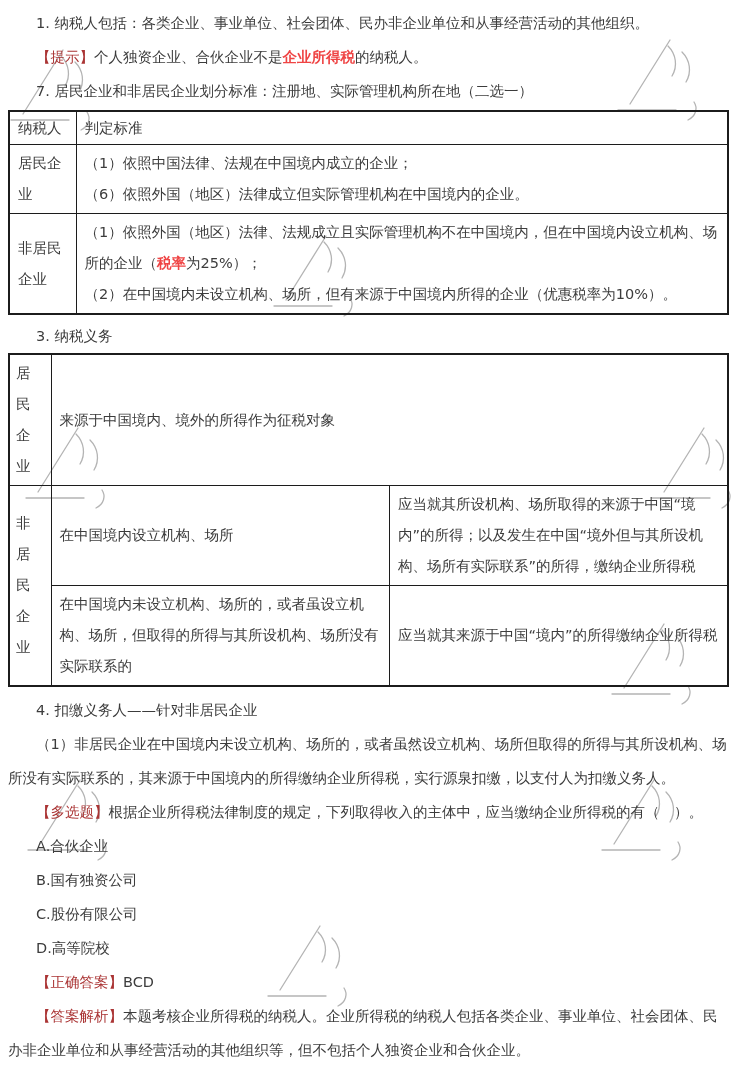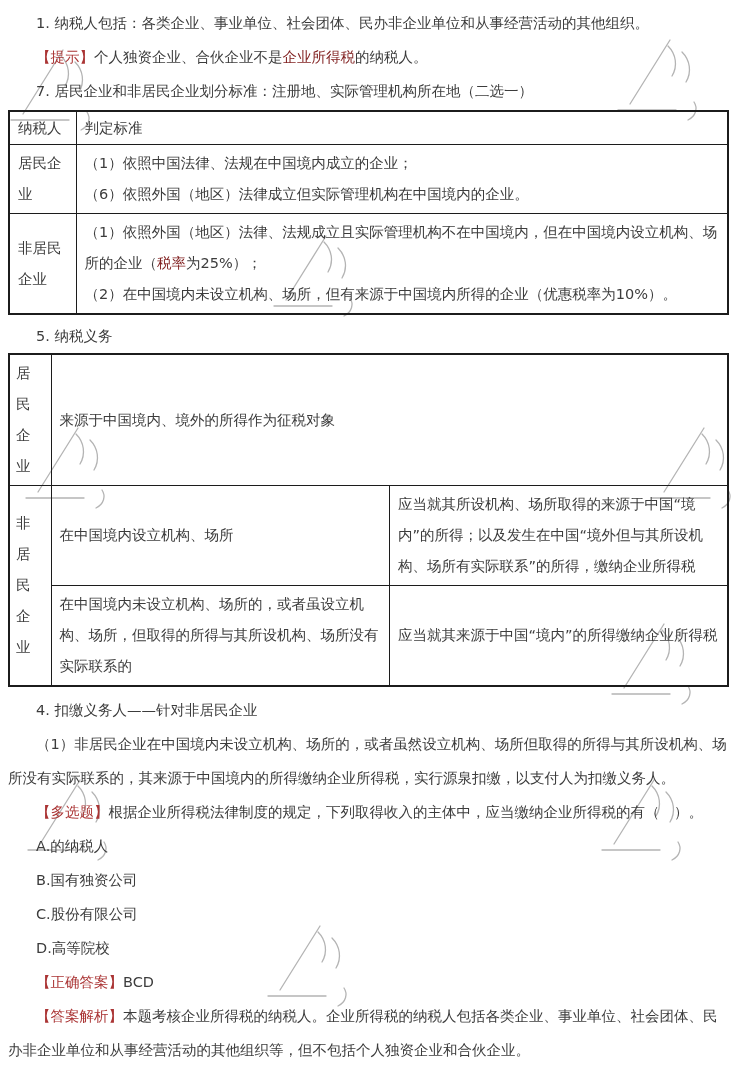--- a/index.html
+++ b/index.html
@@ -8,21 +8,21 @@
     width: 737px; height: 1078px;
     position: relative; overflow: hidden;
     background: #ffffff;
     color: #3c3c3c;
     font-family: "DejaVu Sans", "Liberation Sans", sans-serif;
     font-size: 14.5px;
   }
   .content { padding: 6px 8px 0 8px; position: relative; z-index: 2; }
   .para { margin: 0; line-height: 34px; text-indent: 28px; }
   .red  { color: #aa3434; text-align: center; }
-  .blue { color: #7f1d1d; }
+  .blue { color: #ef4444; font-weight: bold; }
 
   table { border-collapse: collapse; width: 100%; table-layout: fixed;
           border: 2px solid #1c1c1c; }
   .tbl1 { margin: 2px 16px 4px 0; border-radius: 13px; }
   .tbl2 { margin: 0 0 6px 0; }
   th, td { border: 1px solid #1c1c1c; padding: 3px 8px; text-align: left;
            vertical-align: middle; font-weight: normal; line-height: 31px; }
   .tbl1 th { line-height: 26px; }
   td p { margin: 0; text-indent: 0; line-height: 31px; }
   .c-tax  { width: 67px; }
@@ -108,21 +108,21 @@
     <tr>
       <td class="c-tax">非居民企业</td>
       <td>
         <p><span>（1）依照外国（地区）法律、法规成立且实际管理机构不在中国境内，但在中国境内设立机构、场所的企业（</span><span class="blue">税率</span><span>为25%）；</span></p>
         <p>（2）在中国境内未设立机构、场所，但有来源于中国境内所得的企业（优惠税率为10%）。</p>
       </td>
     </tr>
   </tbody>
     </table>
 
-  <p class="para">5. 纳税义务</p>
+  <p class="para">3. 纳税义务</p>
 
   <table class="tbl2">
     <tbody>
         <tr>
       <td class="c-ent">居民企业</td>
       <td colspan="2">来源于中国境内、境外的所得作为征税对象</td>
     </tr>
     <tr>
       <td class="c-ent" rowspan="2">非居民企业</td>
       <td class="c-cond">在中国境内设立机构、场所</td>
@@ -133,21 +133,21 @@
       <td>应当就其来源于中国“境内”的所得缴纳企业所得税</td>
     </tr>
   </tbody>
     </table>
 
   <p class="para">4. 扣缴义务人——针对非居民企业</p>
   <p class="para">（1）非居民企业在中国境内未设立机构、场所的，或者虽然设立机构、场所但取得的所得与其所设机构、场所没有实际联系的，其来源于中国境内的所得缴纳企业所得税，实行源泉扣缴，以支付人为扣缴义务人。</p>
 
   <p class="para"><span class="red">【多选题】</span><span>根据企业所得税法律制度的规定，下列取得收入的主体中，应当缴纳企业所得税的有（　）。</span></p>
 
-  <p class="para">A.的纳税人</p>
+  <p class="para">A.合伙企业</p>
   <p class="para">B.国有独资公司</p>
   <p class="para">C.股份有限公司</p>
   <p class="para">D.高等院校</p>
 
   <p class="para"><span class="red">【正确答案】</span><span>BCD</span></p>
 
   <p class="para"><span class="red">【答案解析】</span><span>本题考核企业所得税的纳税人。企业所得税的纳税人包括各类企业、事业单位、社会团体、民办非企业单位和从事经营活动的其他组织等，但不包括个人独资企业和合伙企业。</span></p>
 
 </div>
 

